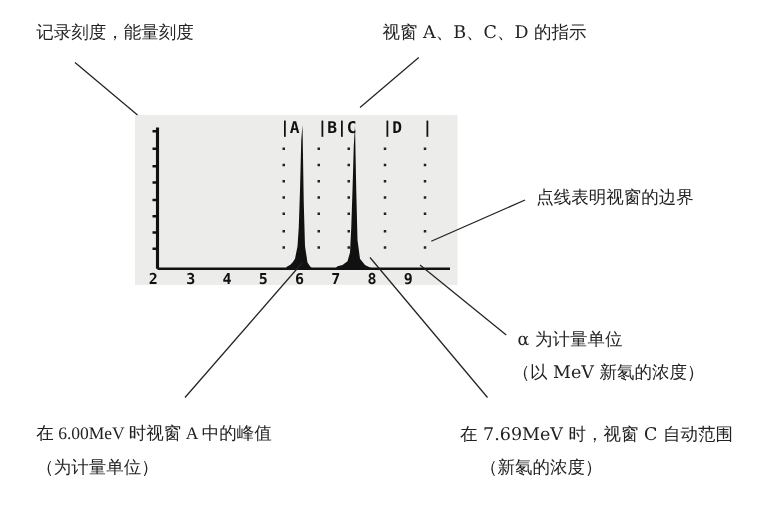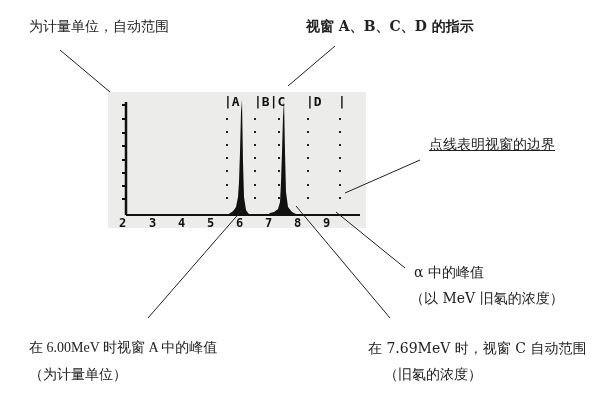--- a/index.html
+++ b/index.html
@@ -5,29 +5,29 @@
   html, body { margin: 0; padding: 0; background: #ffffff; }
   body { width: 608px; height: 407px; position: relative; overflow: hidden;
          font-family: "DejaVu Serif", "Liberation Serif", serif; color: #222; }
   .lbl { position: absolute; font-size: 14px; white-space: nowrap; line-height: 16px; }
   #leaders { position: absolute; left: 0; top: 0; }
   #chart { position: absolute; left: 108px; top: 92px; width: 258px; height: 136px; background: #ececea; }
 </style>
 </head>
 <body>
 
-<div class="lbl" style="left:29px; top:18px;">为计量单位，自动范围</div>
-<div class="lbl" style="left:306px; top:18px;font-weight:bold;">视窗 A、B、C、D 的指示</div>
-<div class="lbl" style="left:429px; top:136px;text-decoration:underline;">点线表明视窗的边界</div>
-<div class="lbl" style="left:414px; top:264px;">α 中的峰值</div>
-<div class="lbl" style="left:410px; top:290px;">（以 MeV 旧氡的浓度）</div>
+<div class="lbl" style="left:29px; top:18px;">记录刻度，能量刻度</div>
+<div class="lbl" style="left:306px; top:18px;">视窗 A、B、C、D 的指示</div>
+<div class="lbl" style="left:429px; top:150px;">点线表明视窗的边界</div>
+<div class="lbl" style="left:414px; top:264px;">α 为计量单位</div>
+<div class="lbl" style="left:410px; top:290px;">（以 MeV 新氡的浓度）</div>
 <div class="lbl" style="left:29px; top:340px;font-family:Liberation Serif, serif;">在 6.00MeV 时视窗 A  中的峰值</div>
 <div class="lbl" style="left:29px; top:366px;">（为计量单位）</div>
 <div class="lbl" style="left:368px; top:340px;">在 7.69MeV 时，视窗 C 自动范围</div>
-<div class="lbl" style="left:384px; top:366px;">（旧氡的浓度）</div>
+<div class="lbl" style="left:384px; top:366px;">（新氡的浓度）</div>
 
 <div id="chart">
   <svg width="258" height="136" viewBox="0 0 258 136">
 
     <line x1="18" y1="10" x2="18" y2="123" stroke="#111" stroke-width="2.5"></line>
     <g fill="#111">
       <rect x="14" y="12" width="3" height="2"></rect>
       <rect x="14" y="26" width="3" height="2"></rect>
       <rect x="14" y="40" width="3" height="2"></rect>
       <rect x="14" y="53" width="3" height="2"></rect>

